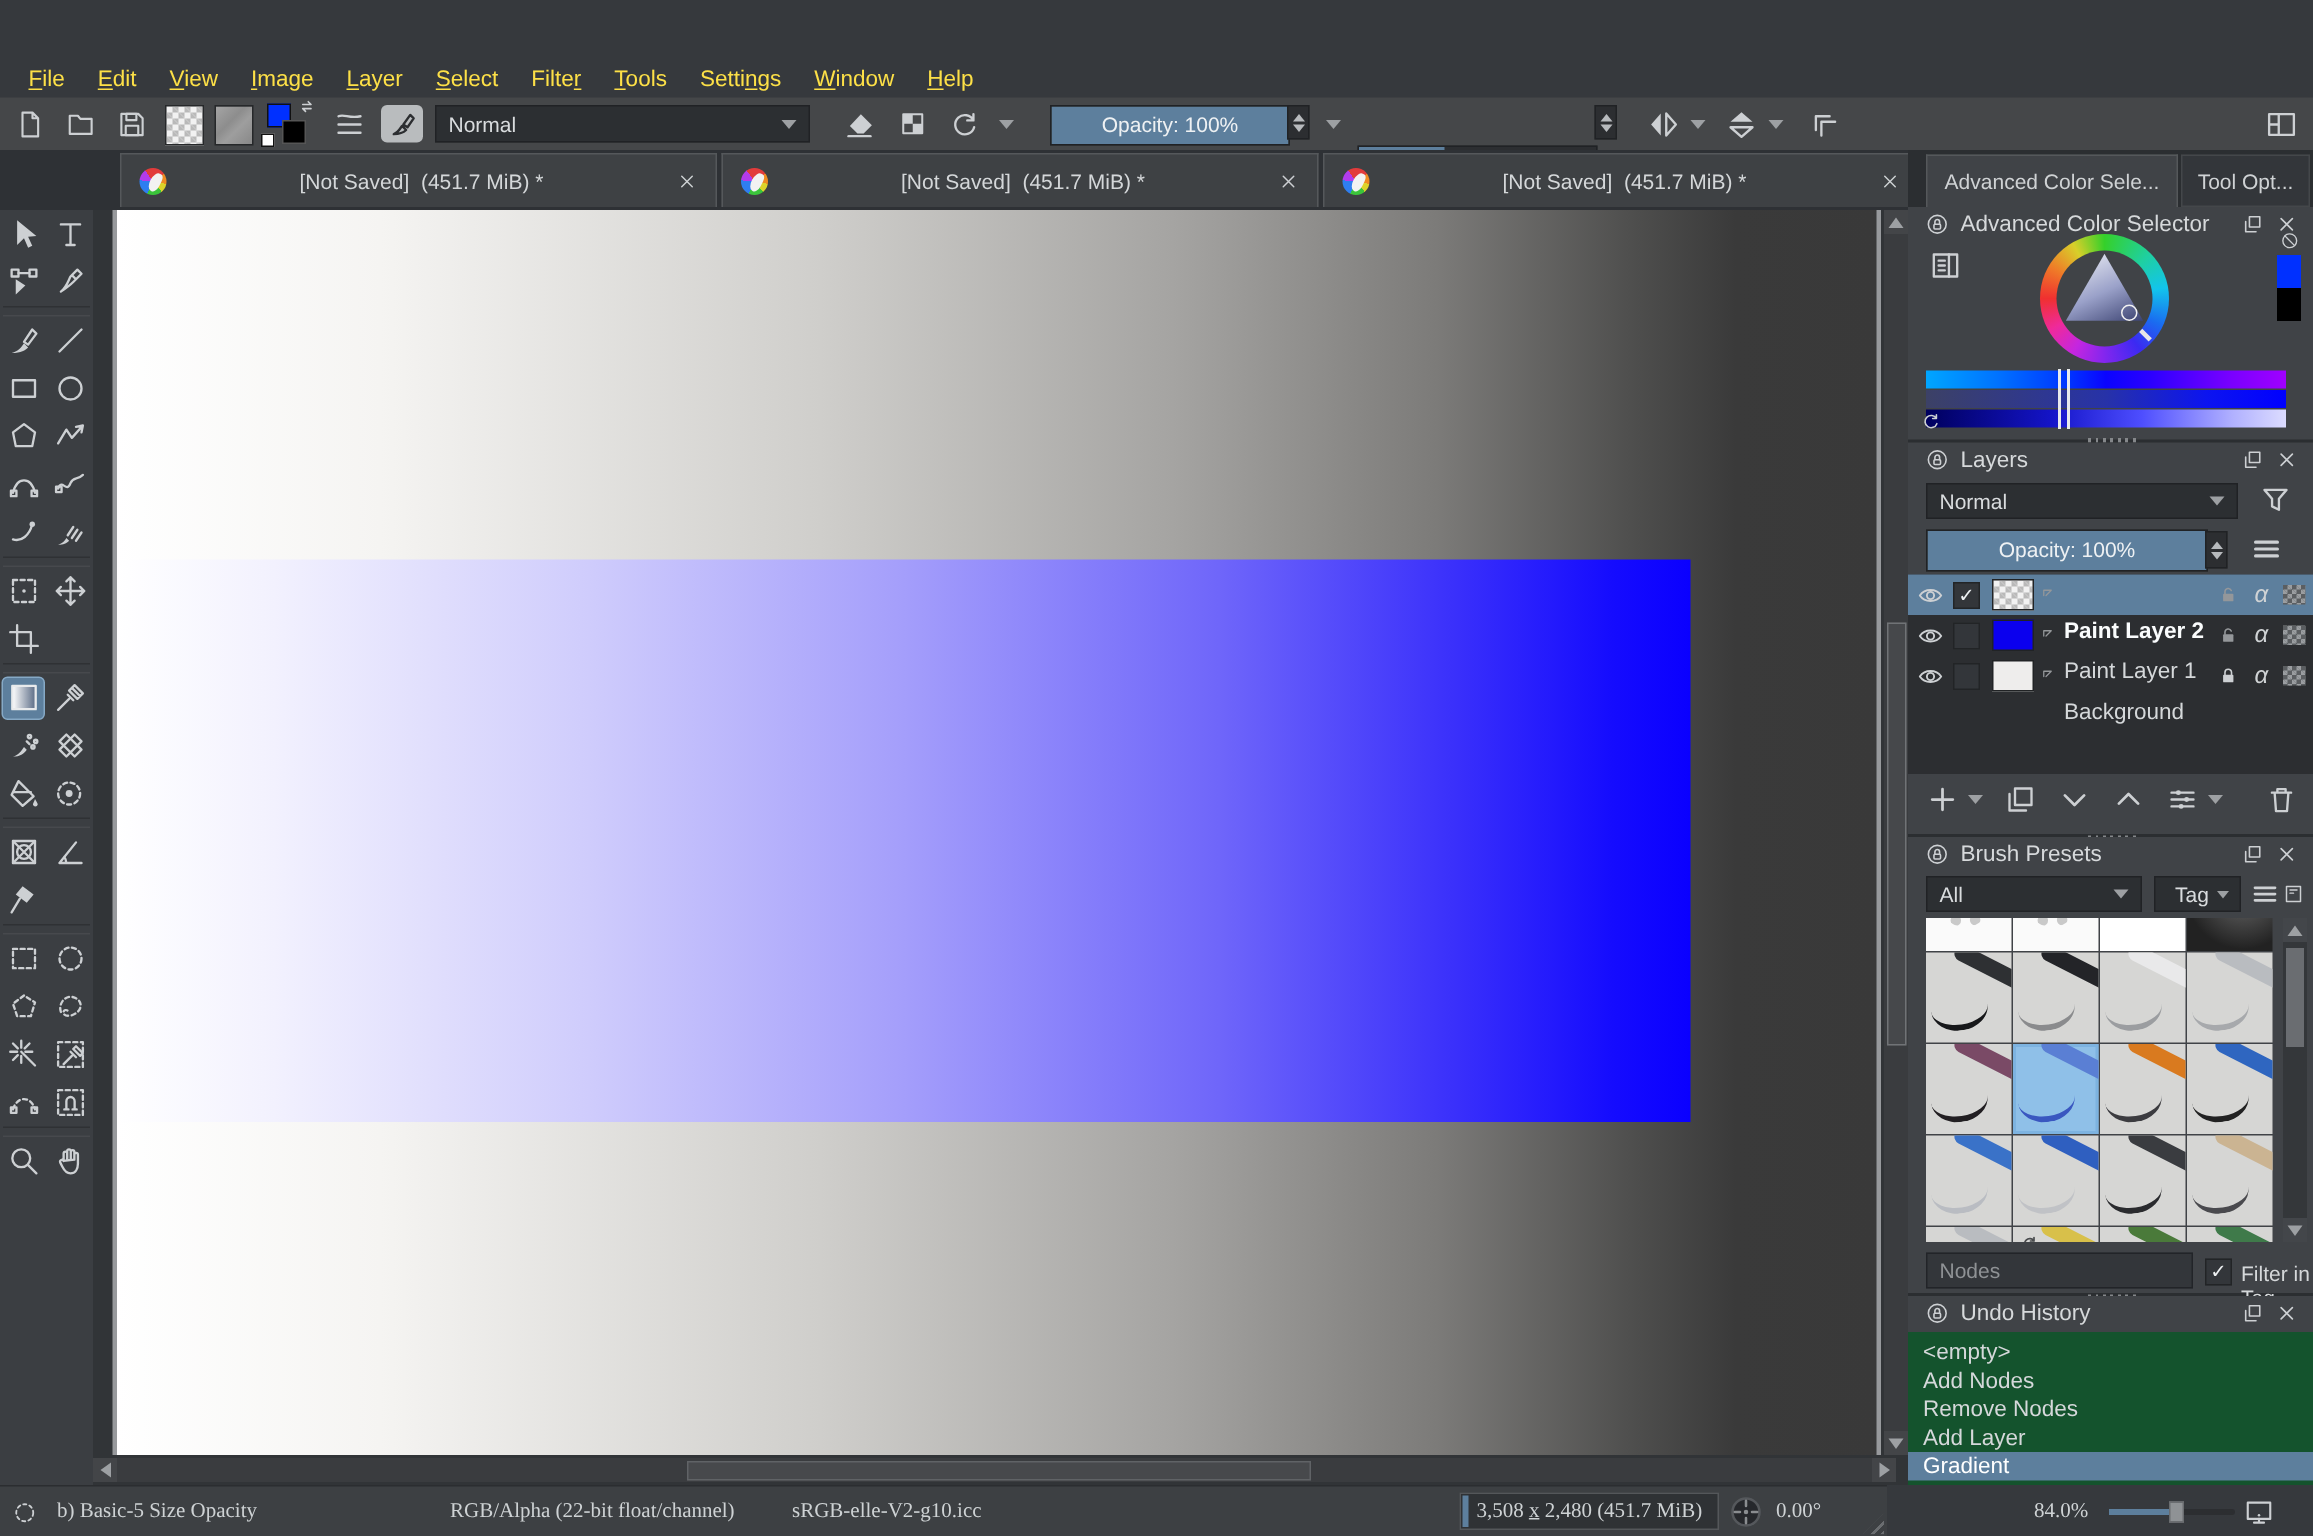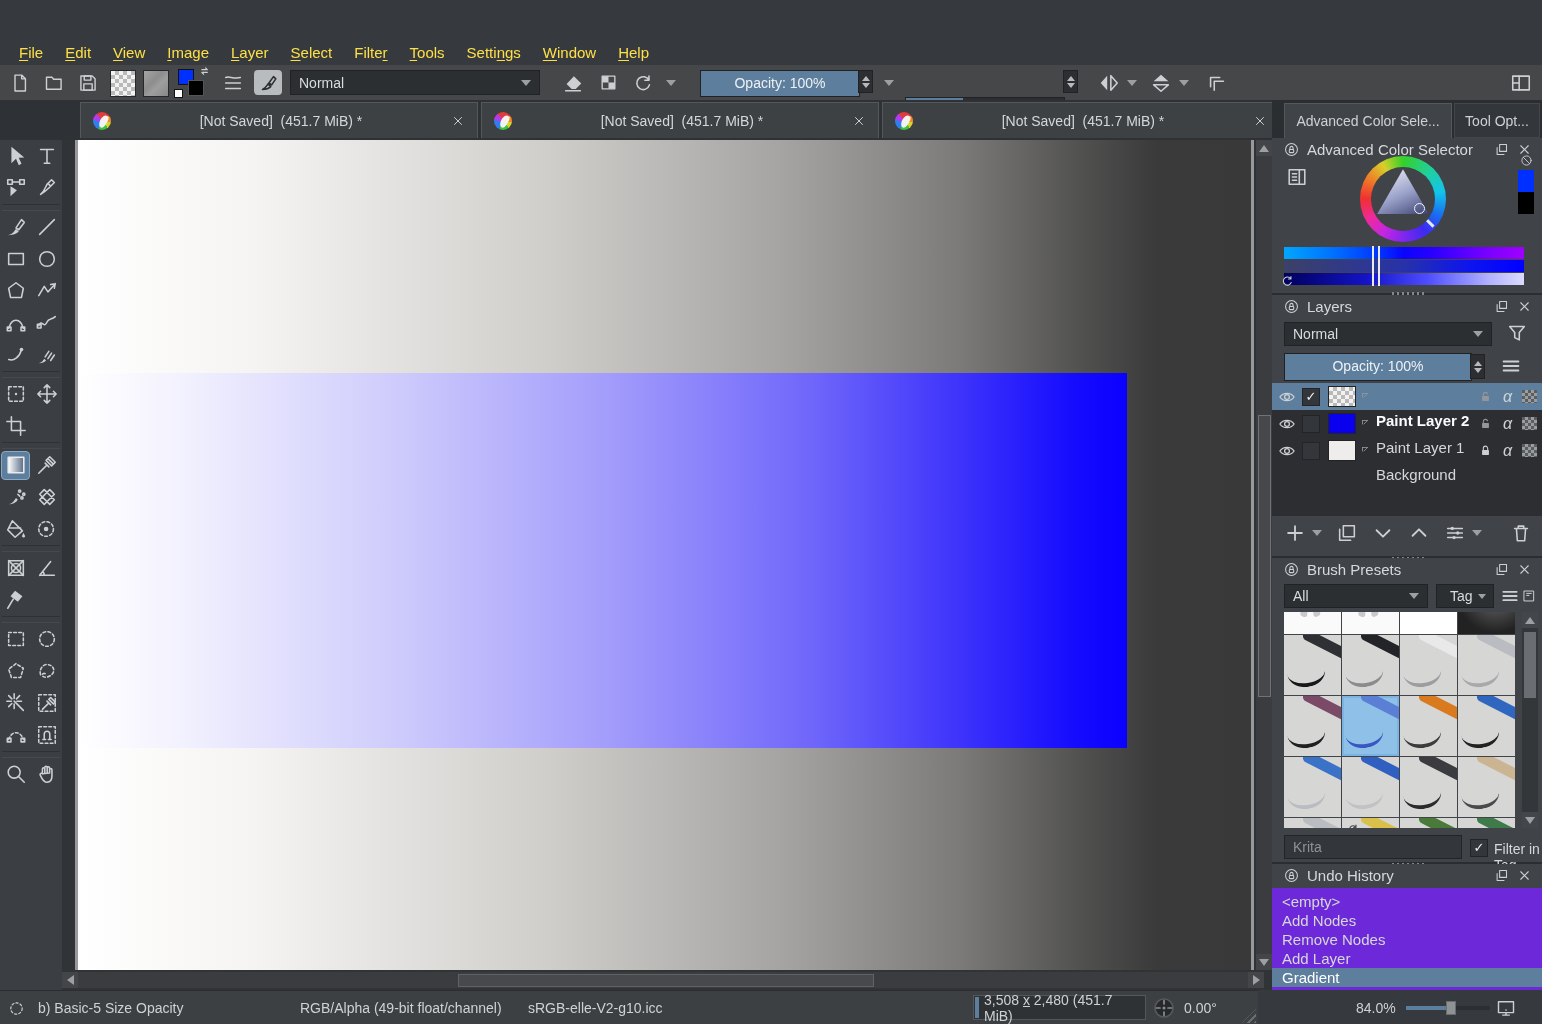--- a/index.html
+++ b/index.html
@@ -120,21 +120,21 @@
   .tile .pen{position:absolute;right:-10px;top:4px;width:50px;height:11px;border-radius:5px;transform:rotate(27deg);}
   .tile .stroke{position:absolute;left:4px;bottom:8px;width:38px;height:14px;border-bottom:4px solid #222;border-radius:0 0 60% 60%/0 0 100% 100%;transform:rotate(-8deg);}
   .tile .ring{position:absolute;left:8px;top:8px;width:36px;height:36px;border-radius:50%;border:7px dotted #c9c9c9;box-sizing:border-box;}
   .bp-scroll{position:absolute;width:16px;background:#34373a;}
   
   .u-item{position:absolute;left:0;width:270px;height:19px;line-height:19px;padding-left:10px;box-sizing:border-box;font-size:15px;color:#d5d8da;}
   .u-item.sel{background:#5d7f9d;color:#fff;}
   
   .search-input{background:#33363a;border:1px solid #222428;color:#8f9295;font-size:14px;padding:0 8px;box-sizing:border-box;display:flex;align-items:center;}
   
-  .statusbar{left:0;top:990px;width:1258px;height:34px;background:#3d4043;border-top:1px solid #2b2d30;}
+  .statusbar{left:0;top:990px;width:1258px;height:34px;background:#3d4043;border-top:1px solid #2b2d30;font-family:Liberation Serif, serif;}
   .sb{position:absolute;top:0;height:34px;display:flex;align-items:center;font-size:14px;color:#ced2d4;}
   .mem-box{background:#2f3235;border:1px solid #54575a;position:relative;padding:0 10px;box-sizing:border-box;justify-content:center;}
   .mem-box .prog{position:absolute;left:1px;top:1px;bottom:1px;width:4px;background:#5d7f9d;}
   .zoom-track{position:relative;width:84px;height:4px;background:#2c2e31;border-radius:2px;}
   .zoom-track .zfill{position:absolute;left:0;top:0;bottom:0;width:44px;background:#5d7f9d;}
   .zoom-thumb{position:absolute;left:40px;top:-5px;width:10px;height:14px;background:#8f9295;border:1px solid #6a6d70;box-sizing:border-box;}
   .grip{position:absolute;right:2px;bottom:2px;width:14px;height:14px;
      background:repeating-linear-gradient(135deg,transparent 0 3px,#6a6d70 3px 5px);
      clip-path:polygon(100% 0,100% 100%,0 100%);}
 </style>
@@ -1060,21 +1060,21 @@
       <div class="bp-scroll" style="left:250px;top:54px;height:216px">
         <div class="sc-btn" style="top:0;background:#43464a">
             <span class="tri up"></span>
           </div>
         <div style="position:absolute;left:2px;top:20px;width:12px;height:66px;background:#6a6d71"></div>
         <div class="sc-btn" style="top:200px;background:#43464a">
             <span class="tri down"></span>
           </div>
       </div>
       <div class="search-input" style="position:absolute;left:12px;top:277px;width:178px;height:24px">
-        <span>Krita</span>
+        <span>Nodes</span>
       </div>
       <div class="l-chk" style="position:absolute;left:198px;top:281px;margin:0">✓</div>
       <span style="position:absolute;left:222px;top:283px;font-size:14px;color:#d5d8da">Filter in Tag</span>
     </div>
     <div class="dots" style="top:763px"></div>
 
     <div class="panel" style="top:764px;height:126px">
       <div class="p-head">
         <span data-icon="lock-badge">
             <svg viewBox="0 0 24 24">
@@ -1089,40 +1089,40 @@
               <rect x="9" y="4" width="11" height="11"></rect>
               <path d="M5 9 V20 H16"></path>
             </svg>
           </span>
         <span data-icon="x">
             <svg viewBox="0 0 24 24">
               <path d="M6 6 L18 18 M18 6 L6 18"></path>
             </svg>
           </span>
       </div>
-      <div style="position:absolute;left:0;top:24px;width:270px;height:102px;background:#6d28d9" id="undo-list">
+      <div style="position:absolute;left:0;top:24px;width:270px;height:102px;background:#14532d" id="undo-list">
           <div class="u-item" style="top: 4px;">&lt;empty&gt;</div>
           <div class="u-item" style="top: 23px;">Add Nodes</div>
           <div class="u-item" style="top: 42px;">Remove Nodes</div>
           <div class="u-item" style="top: 61px;">Add Layer</div>
           <div class="u-item sel" style="top: 80px;">Gradient</div>
         </div>
     </div>
   </div>
 
   <div class="abs statusbar">
     <div class="sb" style="left:8px">
         <span data-icon="dashed-circle" style="width:17px;height:17px">
           <svg viewBox="0 0 24 24">
             <circle cx="12" cy="12" r="8" stroke-dasharray="3 3"></circle>
           </svg>
         </span>
       </div>
     <div class="sb" style="left:38px">b) Basic-5 Size Opacity</div>
-    <div class="sb" style="left:300px">RGB/Alpha (49-bit float/channel)</div>
+    <div class="sb" style="left:300px">RGB/Alpha (22-bit float/channel)</div>
     <div class="sb" style="left:528px">sRGB-elle-V2-g10.icc</div>
     <div class="sb mem-box" style="left:973px;top:4px;height:25px;width:173px">
       <div class="prog"></div>
       <span id="dims-text">3,508 <u>x</u> 2,480 (451.7 MiB)</span>
     </div>
     <div class="sb" style="left:1152px">
         <span data-icon="dial" style="width:24px;height:24px">
           <svg viewBox="0 0 24 24">
             <circle cx="12" cy="12" r="9" fill="#26282c" stroke="#55585c"></circle>
             <path d="M12 4.5 V8 M12 16 V19.5 M4.5 12 H8 M16 12 H19.5" stroke="#8a8d90"></path>

